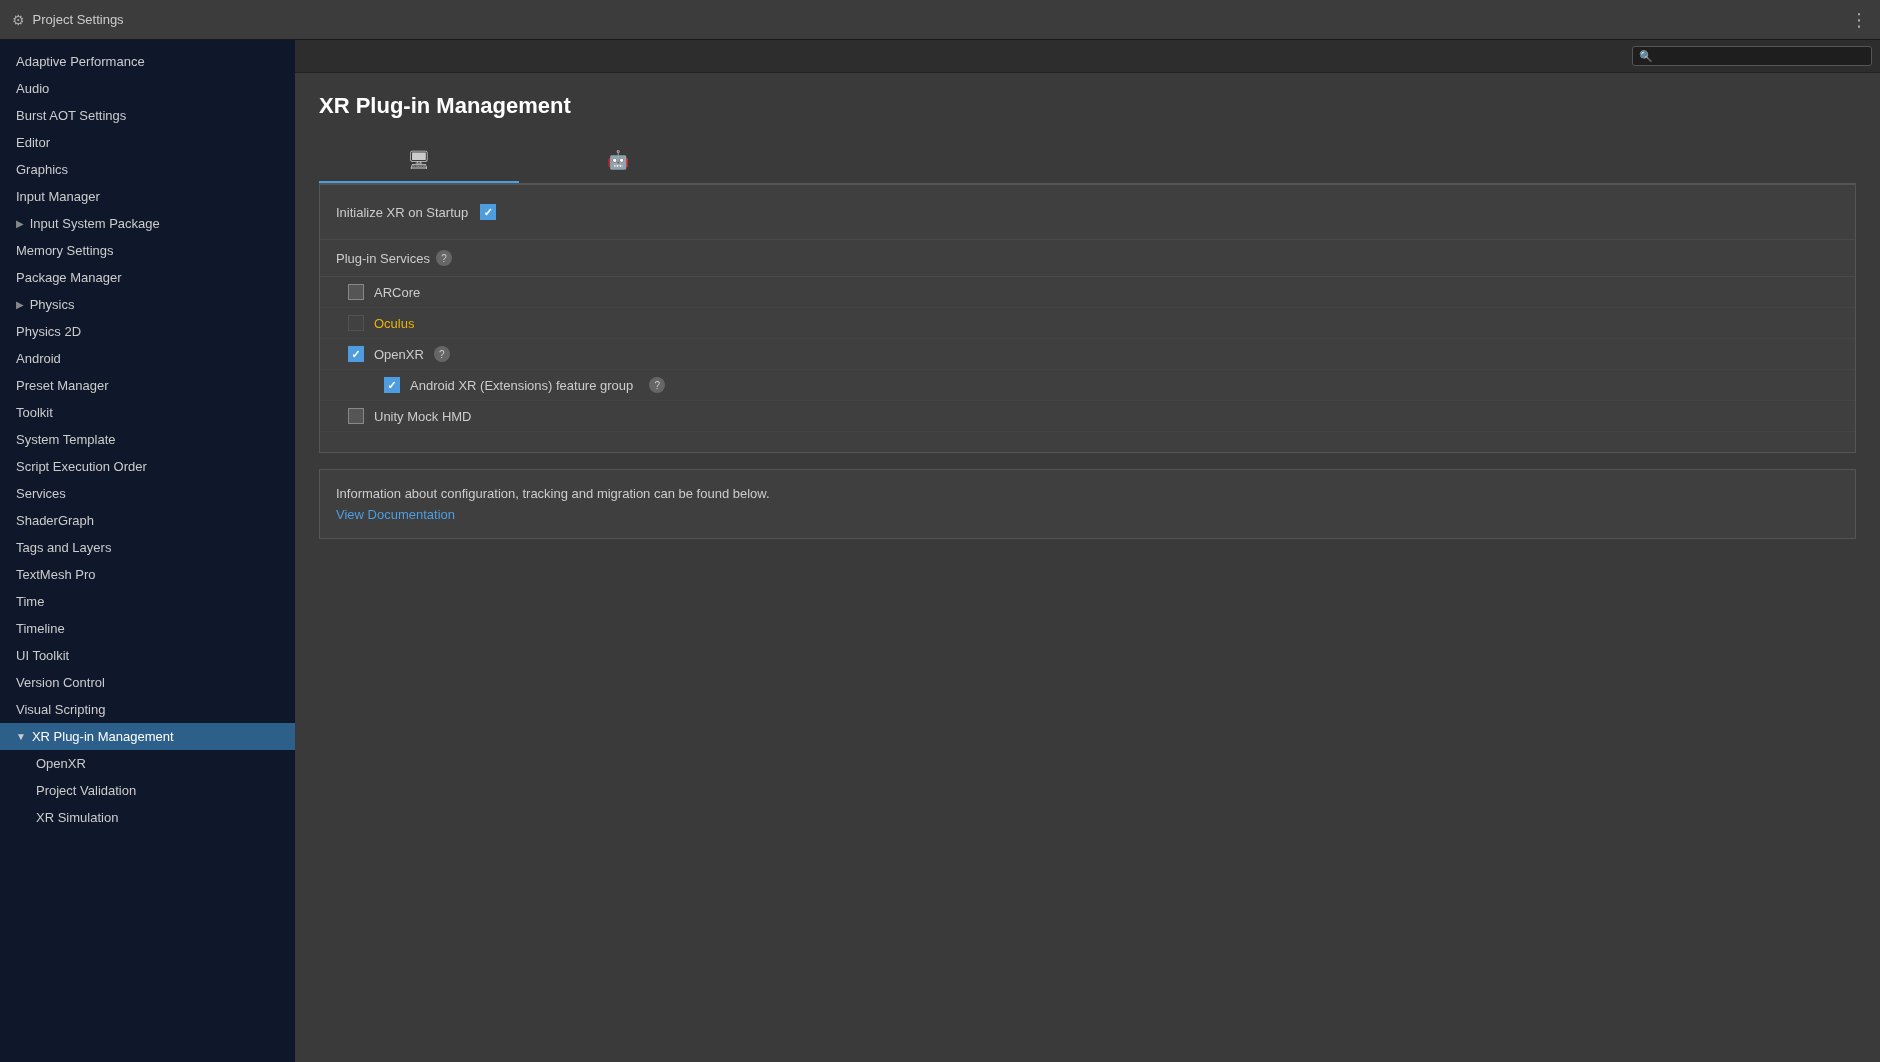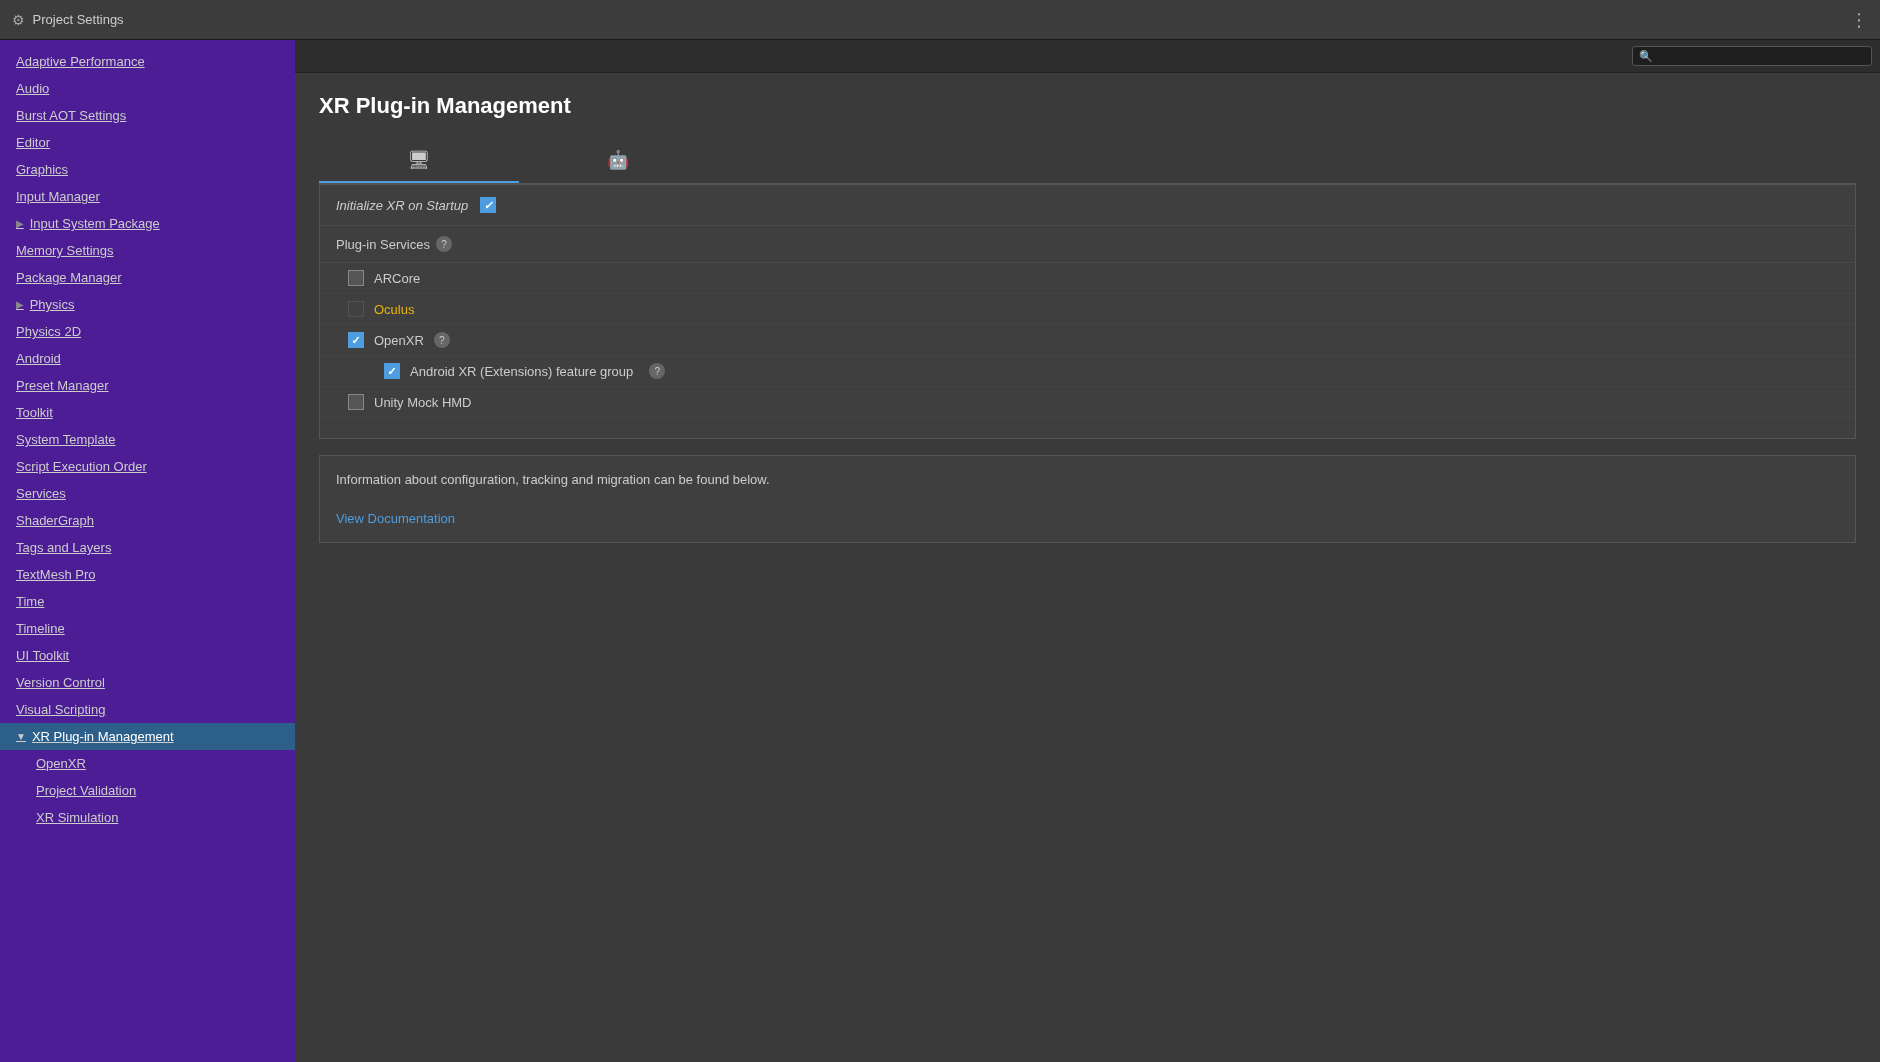--- a/index.html
+++ b/index.html
@@ -44,25 +44,24 @@
 
     
     .main-layout {
       display: flex;
       height: calc(1062px - 40px);
     }
 
     
     .sidebar {
       width: 295px;
-      background: #4c1d95;
+      background: #0f172a;
       overflow-y: auto;
       flex-shrink: 0;
       padding-top: 8px;
-      text-decoration: underline;
     }
     .sidebar-item {
       padding: 6px 16px;
       cursor: pointer;
       color: #cccccc;
       font-size: 13px;
       display: flex;
       align-items: center;
       gap: 6px;
       white-space: nowrap;
@@ -165,23 +164,22 @@
     
     .settings-panel {
       background: #3f3f3f;
       border: 1px solid #555;
       margin-top: 0;
     }
 
     .setting-row {
       display: flex;
       align-items: center;
-      padding: 12px 16px;
+      padding: 19px 16px;
       border-bottom: 1px solid #4a4a4a;
-      font-style: italic;
     }
     .setting-label {
       color: #cccccc;
       font-size: 13px;
     }
     .checkbox {
       width: 16px;
       height: 16px;
       background: #555;
       border: 1px solid #888;
@@ -255,21 +253,21 @@
     
     .info-section {
       background: #3f3f3f;
       border: 1px solid #555;
       padding: 16px;
       margin-top: 16px;
     }
     .info-text {
       color: #cccccc;
       font-size: 13px;
-      margin-bottom: 24px;
+      margin-bottom: 6px;
     }
     .info-link {
       color: #4d9de0;
       text-decoration: none;
       font-size: 13px;
       cursor: pointer;
     }
   </style>
 </head>
 <body>

